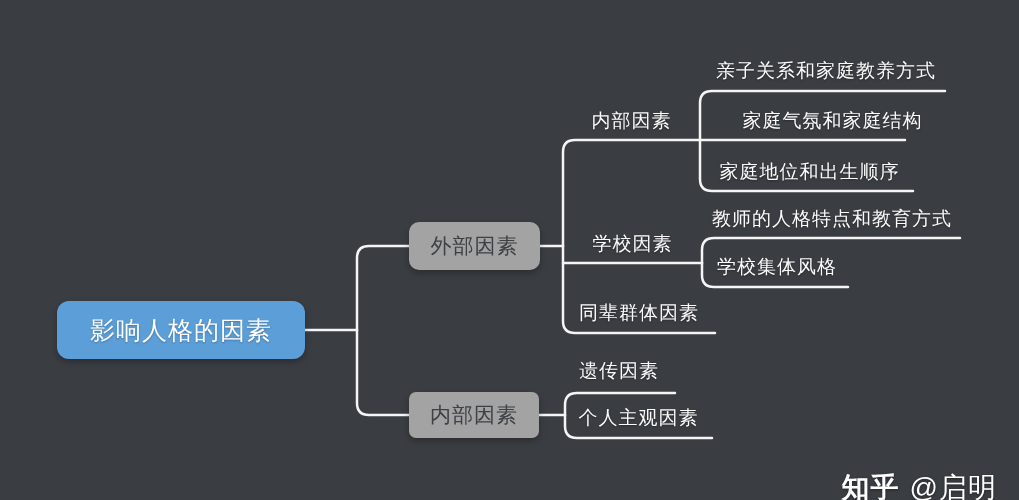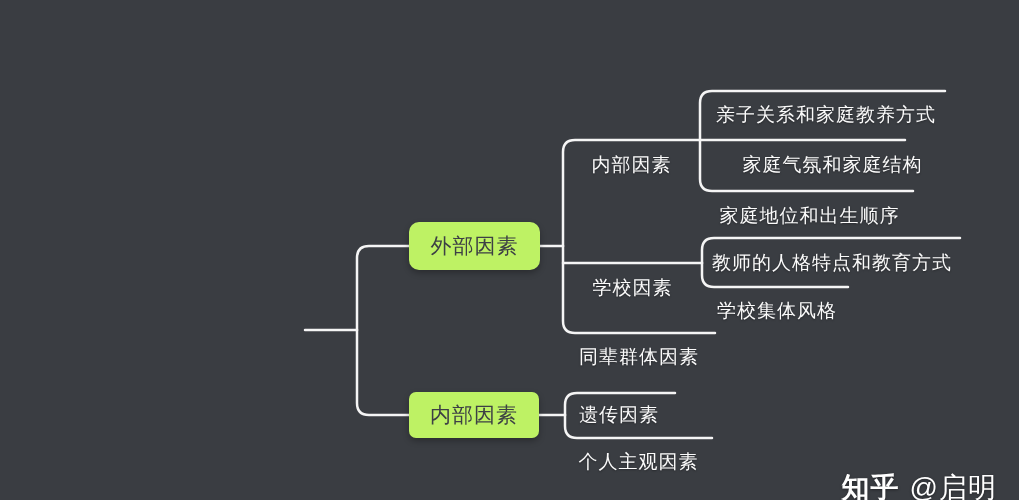--- a/index.html
+++ b/index.html
@@ -36,40 +36,39 @@
     width: 248px; height: 58px;
     background: #5b9ed8;
     border-radius: 12px;
     color: #ffffff;
     font-size: 25px;
     letter-spacing: 1px;
     box-shadow: 0 3px 6px rgba(0,0,0,0.28);
     text-shadow: 0 1px 2px rgba(0,0,0,0.25);
   }
   .node.box {
-    background: #bef264;
+    background: #a3a3a3;
     border-radius: 10px;
     color: #3d4045;
     font-size: 21px;
     letter-spacing: 1px;
     box-shadow: 0 3px 6px rgba(0,0,0,0.28);
   }
   .node.box.external { left: 409px; top: 222px; width: 131px; height: 48px; }
   .node.box.internal { left: 409px; top: 392px; width: 130px; height: 46px; border-radius: 7px; }
   .linelabel {
     position: absolute;
     color: #fbfbfb;
     font-size: 19px;
     line-height: 26px;
     height: 26px;
     text-align: center;
     letter-spacing: 1px;
     white-space: nowrap;
     text-shadow: 0 1px 2px rgba(0,0,0,0.35);
-    margin-top: 44px;
   }
   .lbl-family          { left: 563px; top: 108px; width: 137px; }
   .lbl-school          { left: 563px; top: 231px; width: 139px; }
   .lbl-peer            { left: 563px; top: 300px; width: 152px; }
   .lbl-parentchild     { left: 706px; top:  58px; width: 240px; }
   .lbl-atmosphere      { left: 700px; top: 108px; width: 205px; padding-left: 30px; }
   .lbl-status          { left: 706px; top: 159px; width: 207px; }
   .lbl-teacher         { left: 704px; top: 206px; width: 256px; }
   .lbl-schoolstyle     { left: 706px; top: 254px; width: 142px; }
   .lbl-genetic         { left: 563px; top: 358px; width: 112px; }
@@ -109,20 +108,21 @@
 
       <path d="M702,263 V250 Q702,238 714,238 H960"></path>
       <path d="M702,263 V275 Q702,287 714,287 H848"></path>
 
       <path d="M539,415 H565"></path>
       <path d="M565,415 V405 Q565,393 577,393 H675"></path>
       <path d="M565,415 V426 Q565,438 577,438 H712"></path>
     </g>
   </svg>
 
+  <div class="node root">影响人格的因素</div>
 
   <div class="node box external">外部因素</div>
   <div class="node box internal">内部因素</div>
 
   <div class="linelabel lbl-family">内部因素</div>
   <div class="linelabel lbl-peer">同辈群体因素</div>
   <div class="linelabel lbl-school">学校因素</div>
 
   <div class="linelabel lbl-parentchild">亲子关系和家庭教养方式</div>
   <div class="linelabel lbl-atmosphere">家庭气氛和家庭结构</div>

